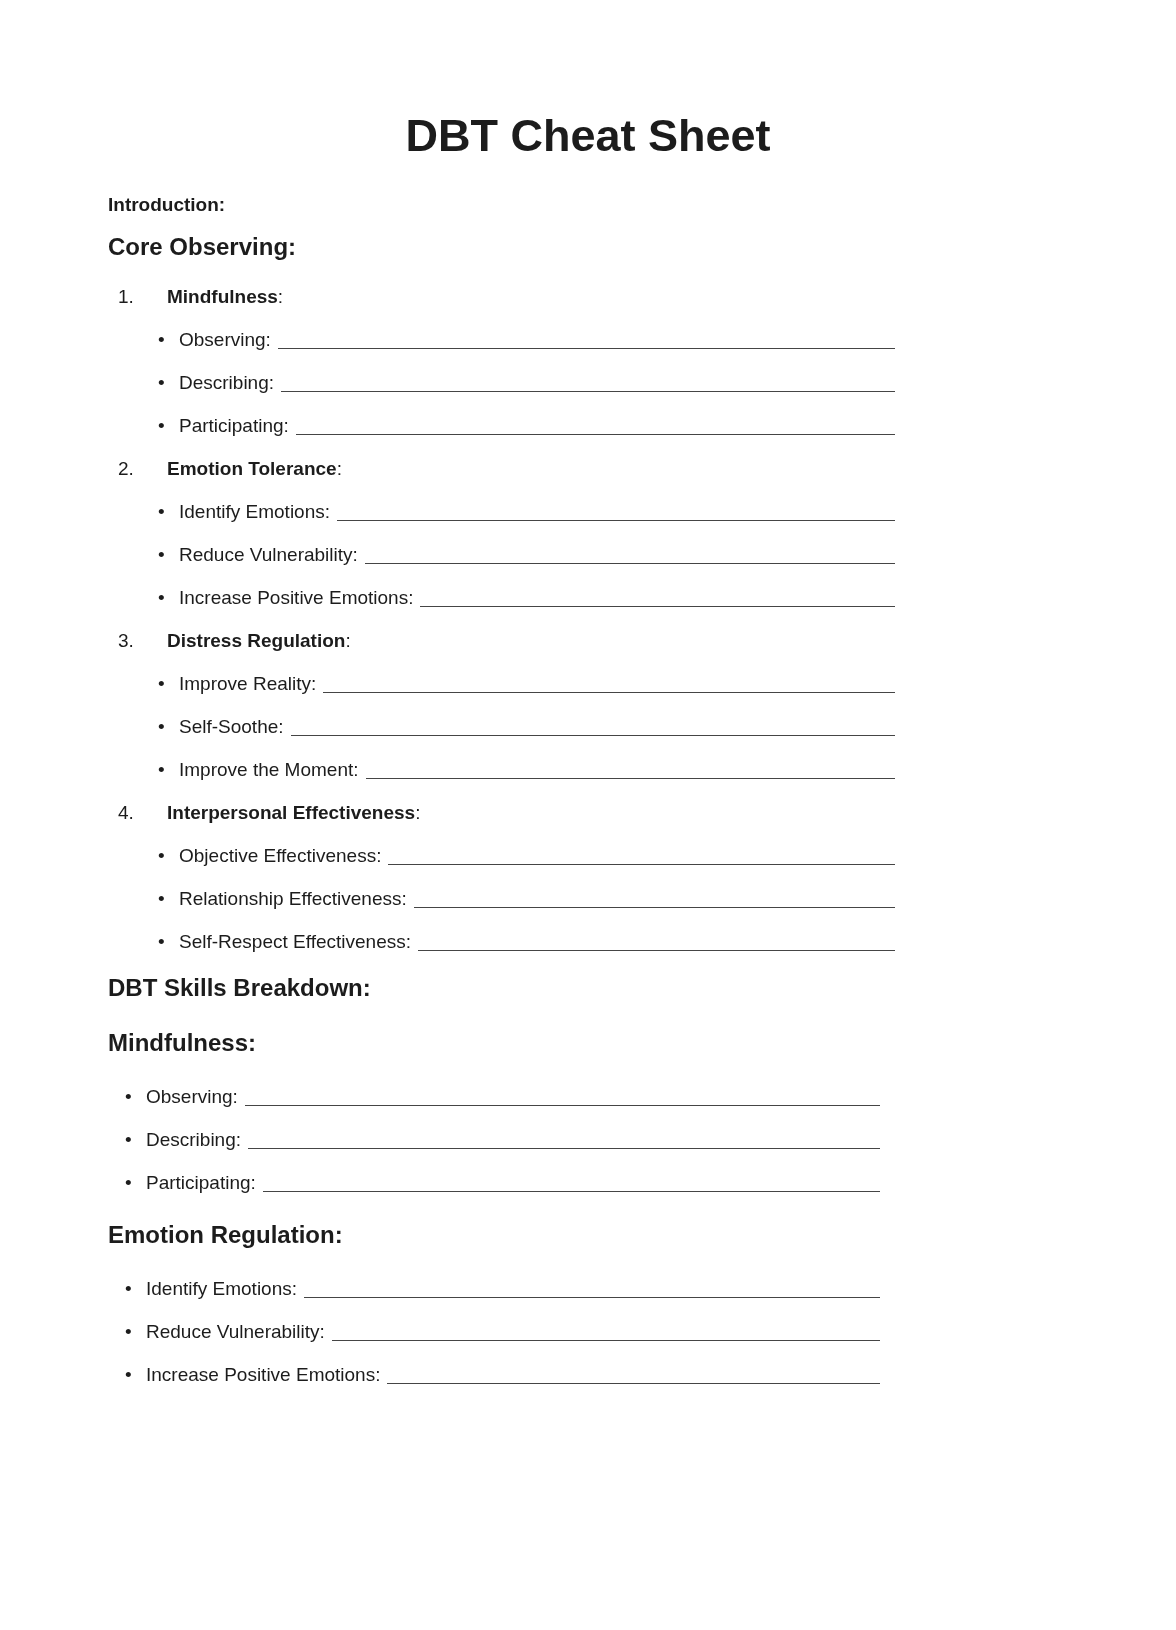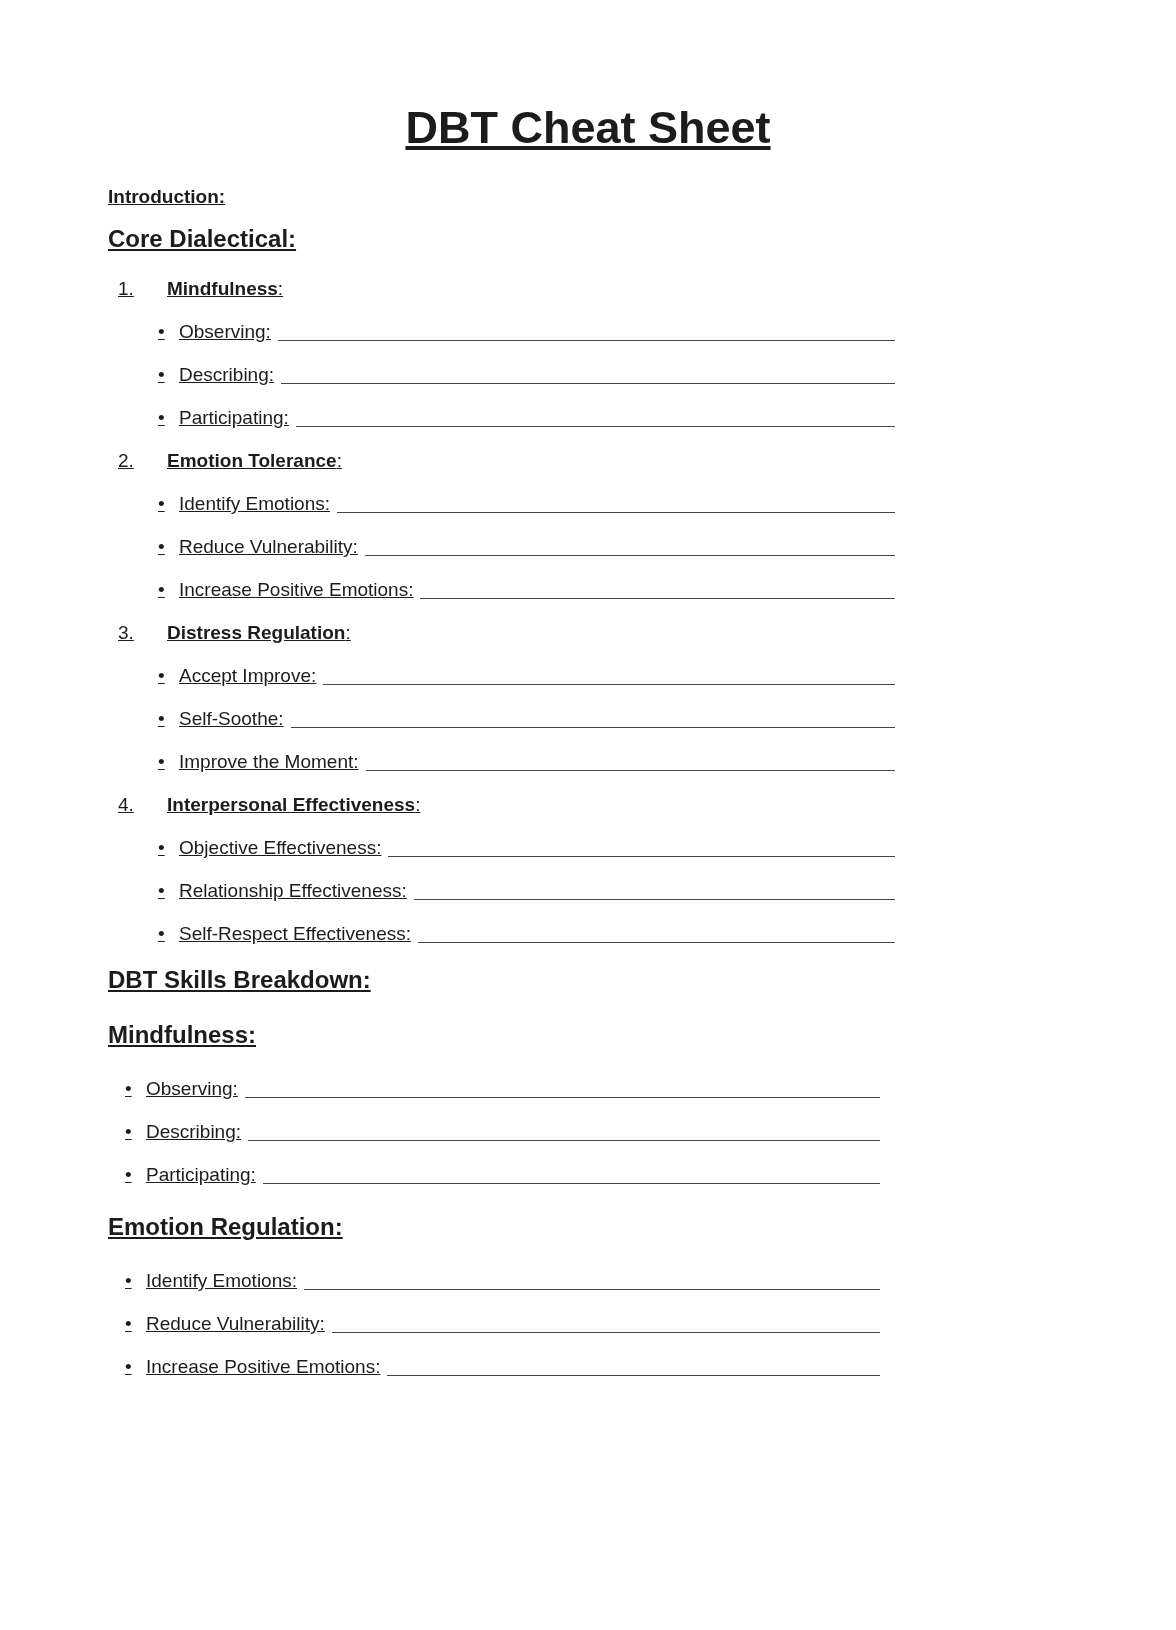--- a/index.html
+++ b/index.html
@@ -14,23 +14,22 @@
     background: var(--background);
   }
   .page {
     position: relative;
     width: 1176px;
     height: 1630px;
     background: var(--background);
     color: var(--text);
     font-family: "Liberation Sans", "DejaVu Sans", sans-serif;
     font-size: 19px;
-    padding: 8px 108px;
+    padding: 16px 108px;
     overflow: hidden;
-    text-decoration: underline;
   }
   .doc-title {
     font-size: 45px;
     font-weight: bold;
     line-height: 1.16;
     text-align: center;
     margin: 94px 0 0 0;
   }
   .name-date-row {
     position: relative;
@@ -101,21 +100,21 @@
 <body>
 
 <div class="page">
 
   <h1 class="doc-title">DBT Cheat Sheet</h1>
 
 
   <div class="intro-heading">Introduction:</div>
 
 
-  <h2 class="h2-core">Core Dialectical:</h2>
+  <h2 class="h2-core">Core Observing:</h2>
 
   <div class="list">
 
     <div class="num-row">
       <span class="num">1.</span>
       <span><span class="num-title">Mindfulness</span><span>:</span></span>
     </div>
     <div class="bullet-row">
       <span class="bullet">•</span>
       <span>Observing:</span>
@@ -151,21 +150,21 @@
       <span>Increase Positive Emotions:</span>
       <span class="blank"></span>
     </div>
 
     <div class="num-row">
       <span class="num">3.</span>
       <span><span class="num-title">Distress Regulation</span><span>:</span></span>
     </div>
     <div class="bullet-row">
       <span class="bullet">•</span>
-      <span>Accept Improve:</span>
+      <span>Improve Reality:</span>
       <span class="blank"></span>
     </div>
     <div class="bullet-row">
       <span class="bullet">•</span>
       <span>Self-Soothe:</span>
       <span class="blank"></span>
     </div>
     <div class="bullet-row">
       <span class="bullet">•</span>
       <span>Improve the Moment:</span>

